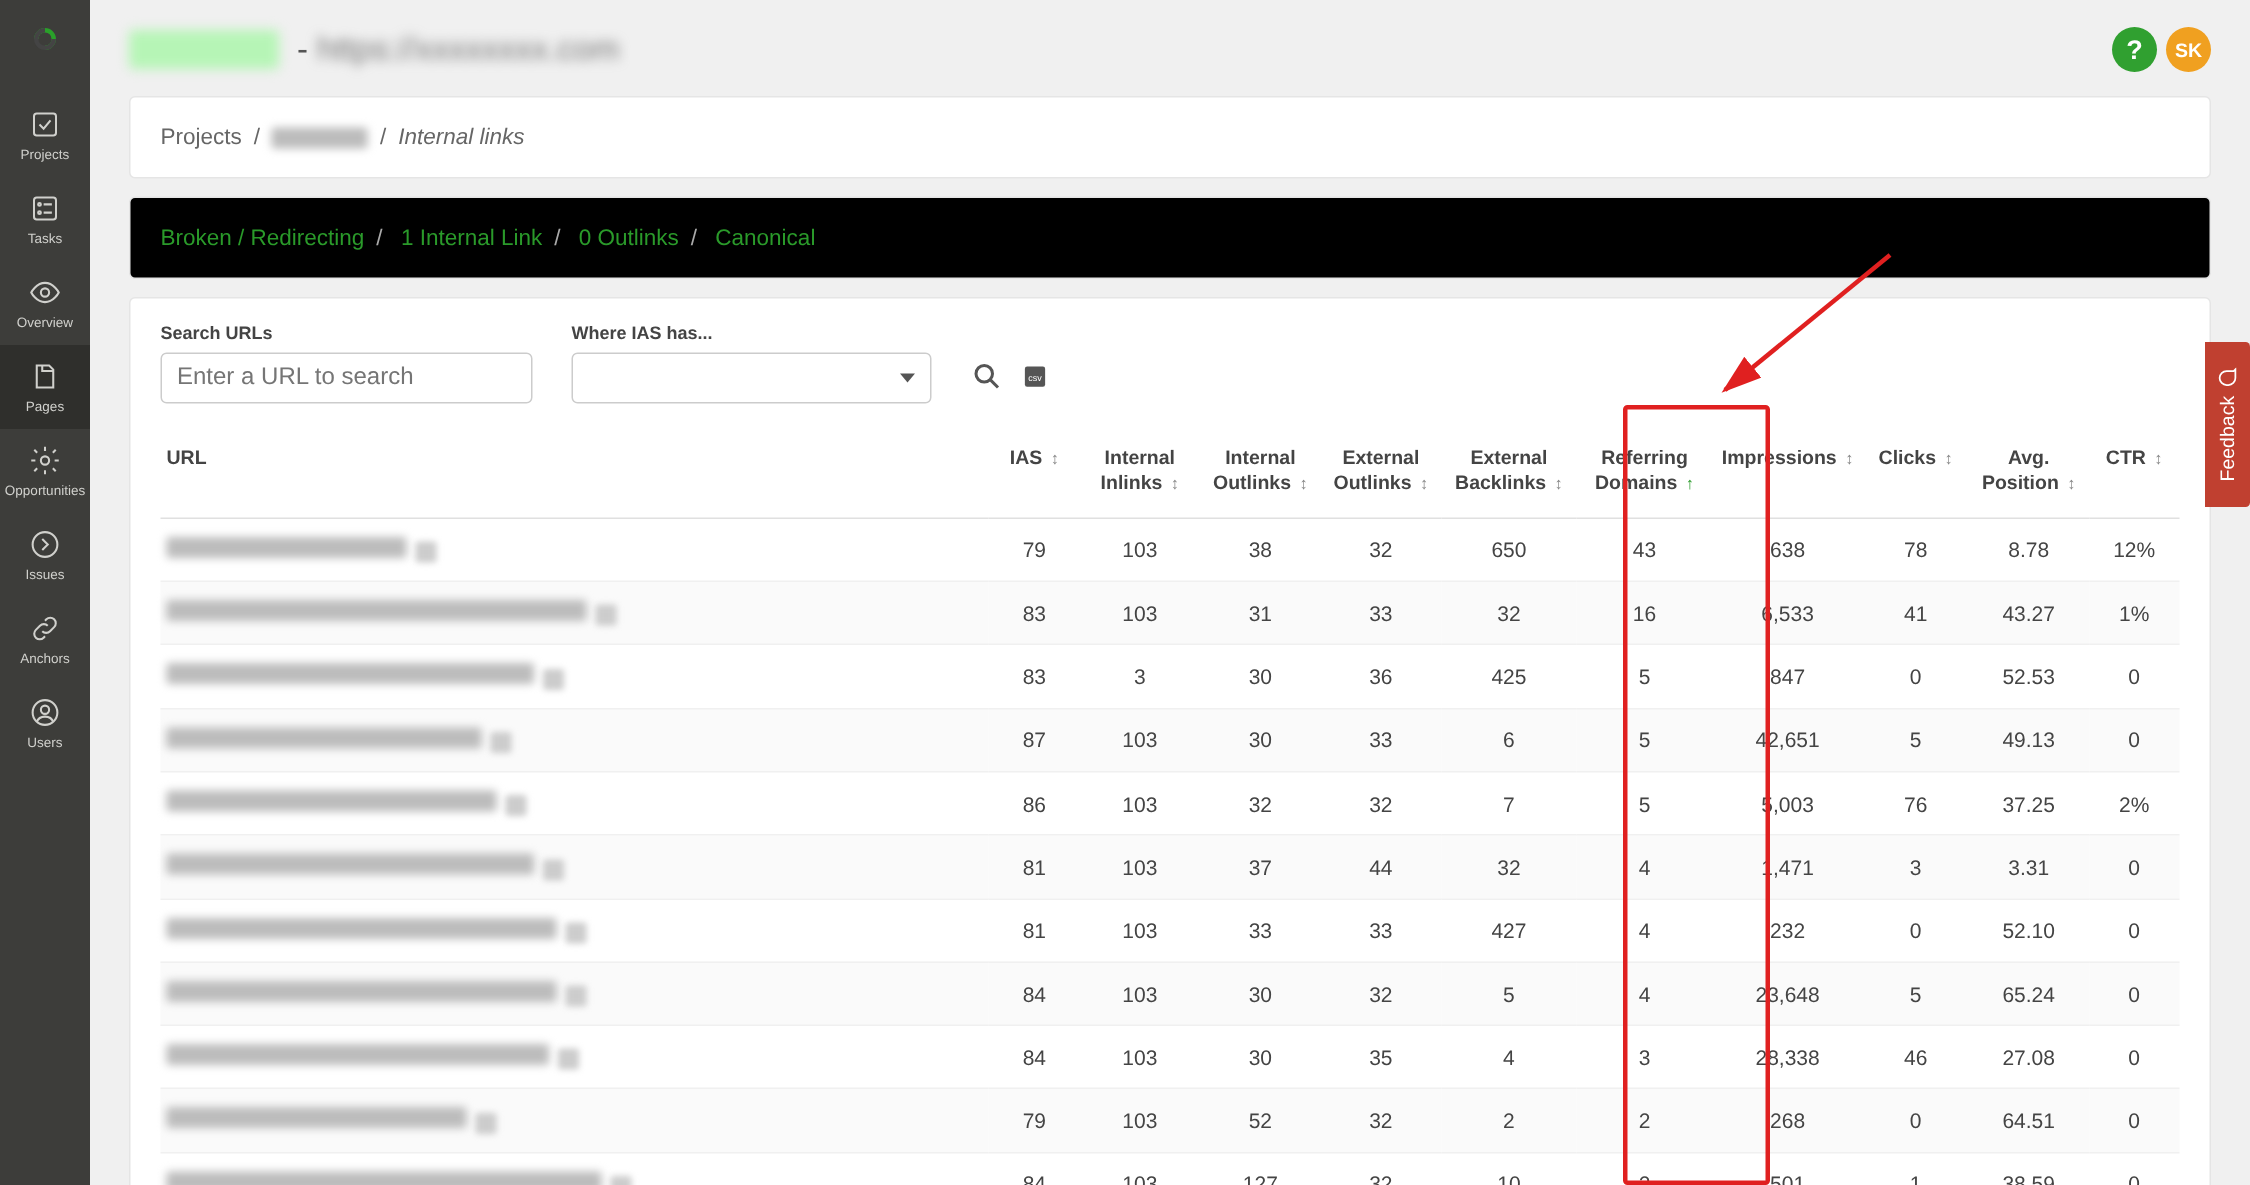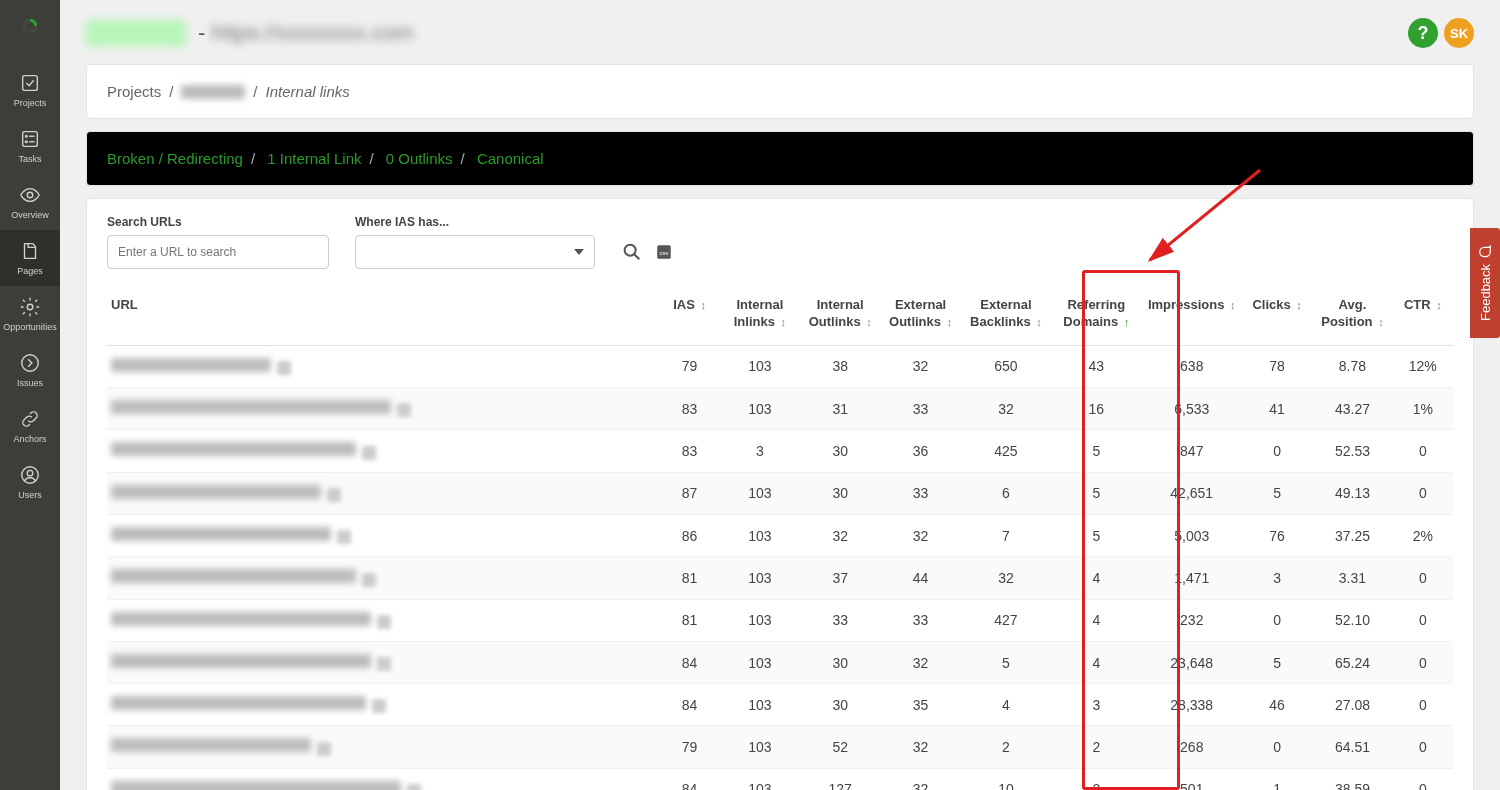--- a/index.html
+++ b/index.html
@@ -23,21 +23,21 @@
   .breadcrumb-bar .crumb-link { color: #666; cursor: pointer; }
   .breadcrumb-bar .crumb-blur { display: inline-block; width: 64px; height: 14px; background: #bcbcbc; border-radius: 2px; filter: blur(3px); }
   .breadcrumb-bar .crumb-current { font-style: italic; color: #666; text-align: center; }
   .tabs-bar { background: #000000; border: 1px solid #e5e5e5; border-radius: 4px; padding: 18px 20px; margin-top: 12px; font-size: 15px; }
   .tabs-bar .tab { color: #2a9a2a; cursor: pointer; }
   .tabs-bar .sep { color: #aaa; margin: 0 8px; }
   .table-card { background: #fff; border: 1px solid #e5e5e5; border-radius: 4px; margin-top: 12px; padding: 16px 20px 0 20px; }
   .filters { display: flex; gap: 26px; align-items: flex-end; }
   .filter-group { display: flex; flex-direction: column; }
   .filter-group label { font-size: 12px; font-weight: 600; margin-bottom: 6px; color: #444; }
-  .search-input { width: 222px; height: 34px; border: 1px solid #ccc; border-radius: 4px; padding: 0 10px; font-size: 12px; }
+  .search-input { width: 248px; height: 34px; border: 1px solid #ccc; border-radius: 4px; padding: 0 10px; font-size: 16px; }
   .select-box { width: 240px; height: 34px; border: 1px solid #ccc; border-radius: 4px; background: #fff; display: flex; align-items: center; justify-content: flex-end; padding: 0 10px; cursor: pointer; }
   .chev { border-left: 5px solid transparent; border-right: 5px solid transparent; border-top: 6px solid #555; }
   .filter-actions { display: flex; gap: 12px; align-items: center; padding-bottom: 2px; }
   .icon-btn { cursor: pointer; color: #555; }
   table.data { width: 100%; border-collapse: collapse; margin-top: 20px; table-layout: fixed; }
   table.data th { text-align: center; font-size: 13px; font-weight: 700; color: #444; padding: 8px 4px 14px 4px; border-bottom: 1px solid #e0e0e0; vertical-align: top; line-height: 1.3; }
   table.data th.url-col { text-align: left; width: 550px; }
   table.data th .sort { font-size: 11px; color: #888; margin-left: 2px; }
   table.data th .sort.active { color: #2a9a2a; }
   table.data td { text-align: center; font-size: 14px; color: #444; padding: 12px 4px; border-bottom: 1px solid #f0f0f0; }

